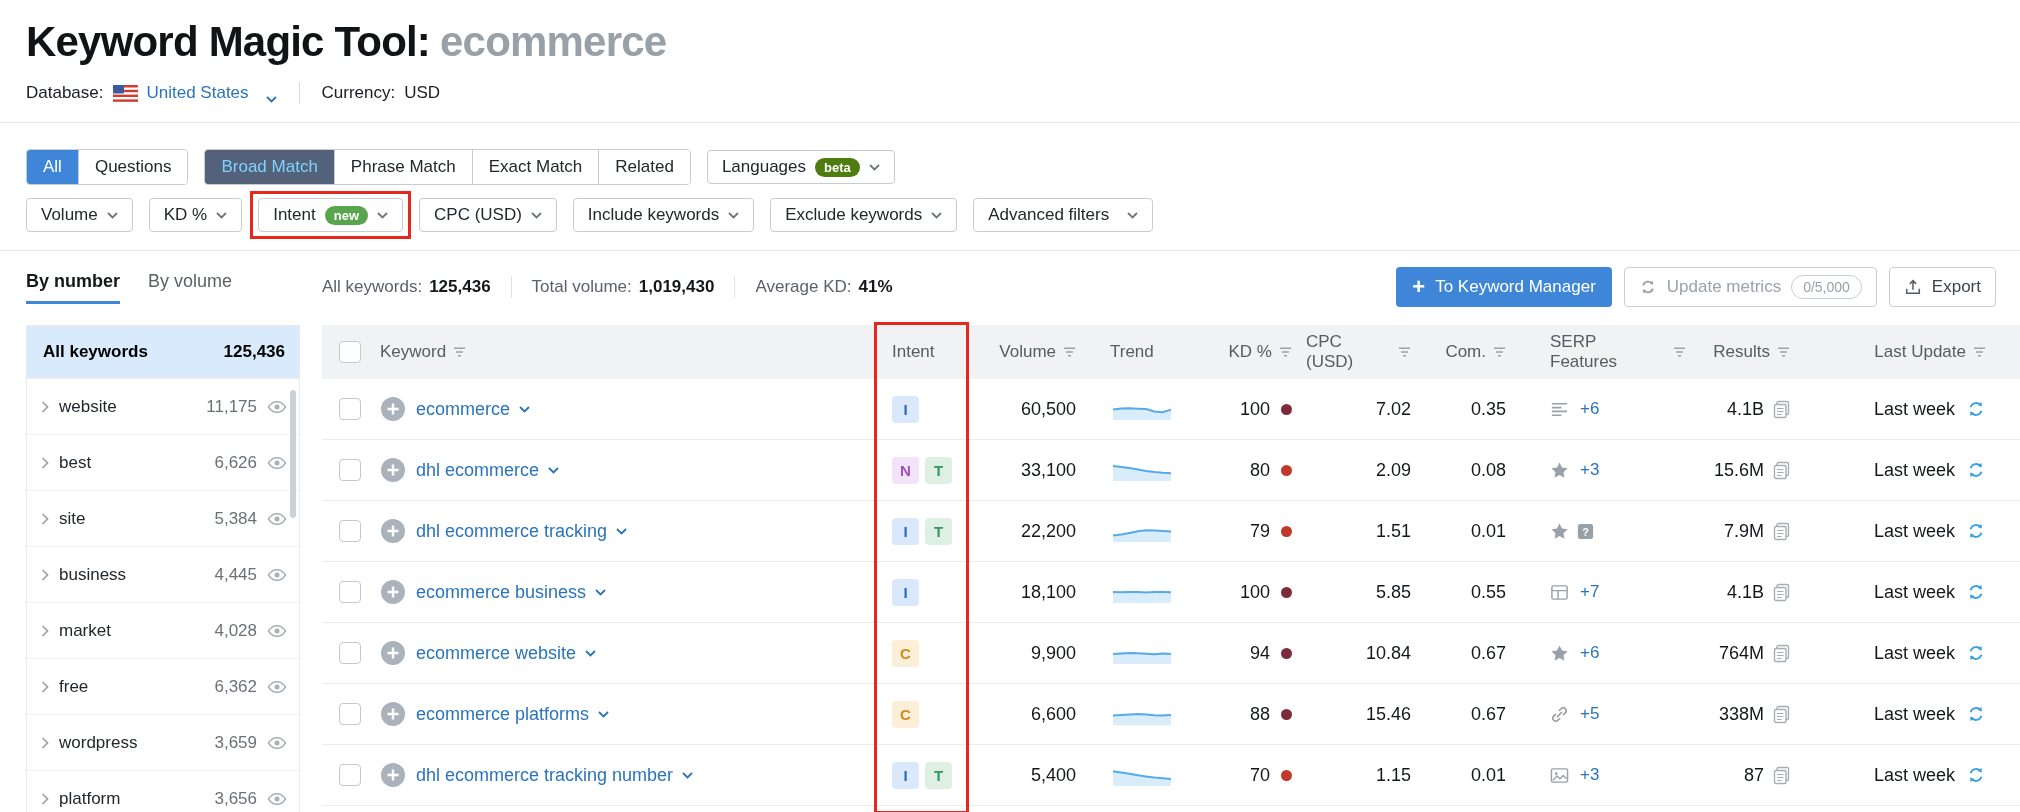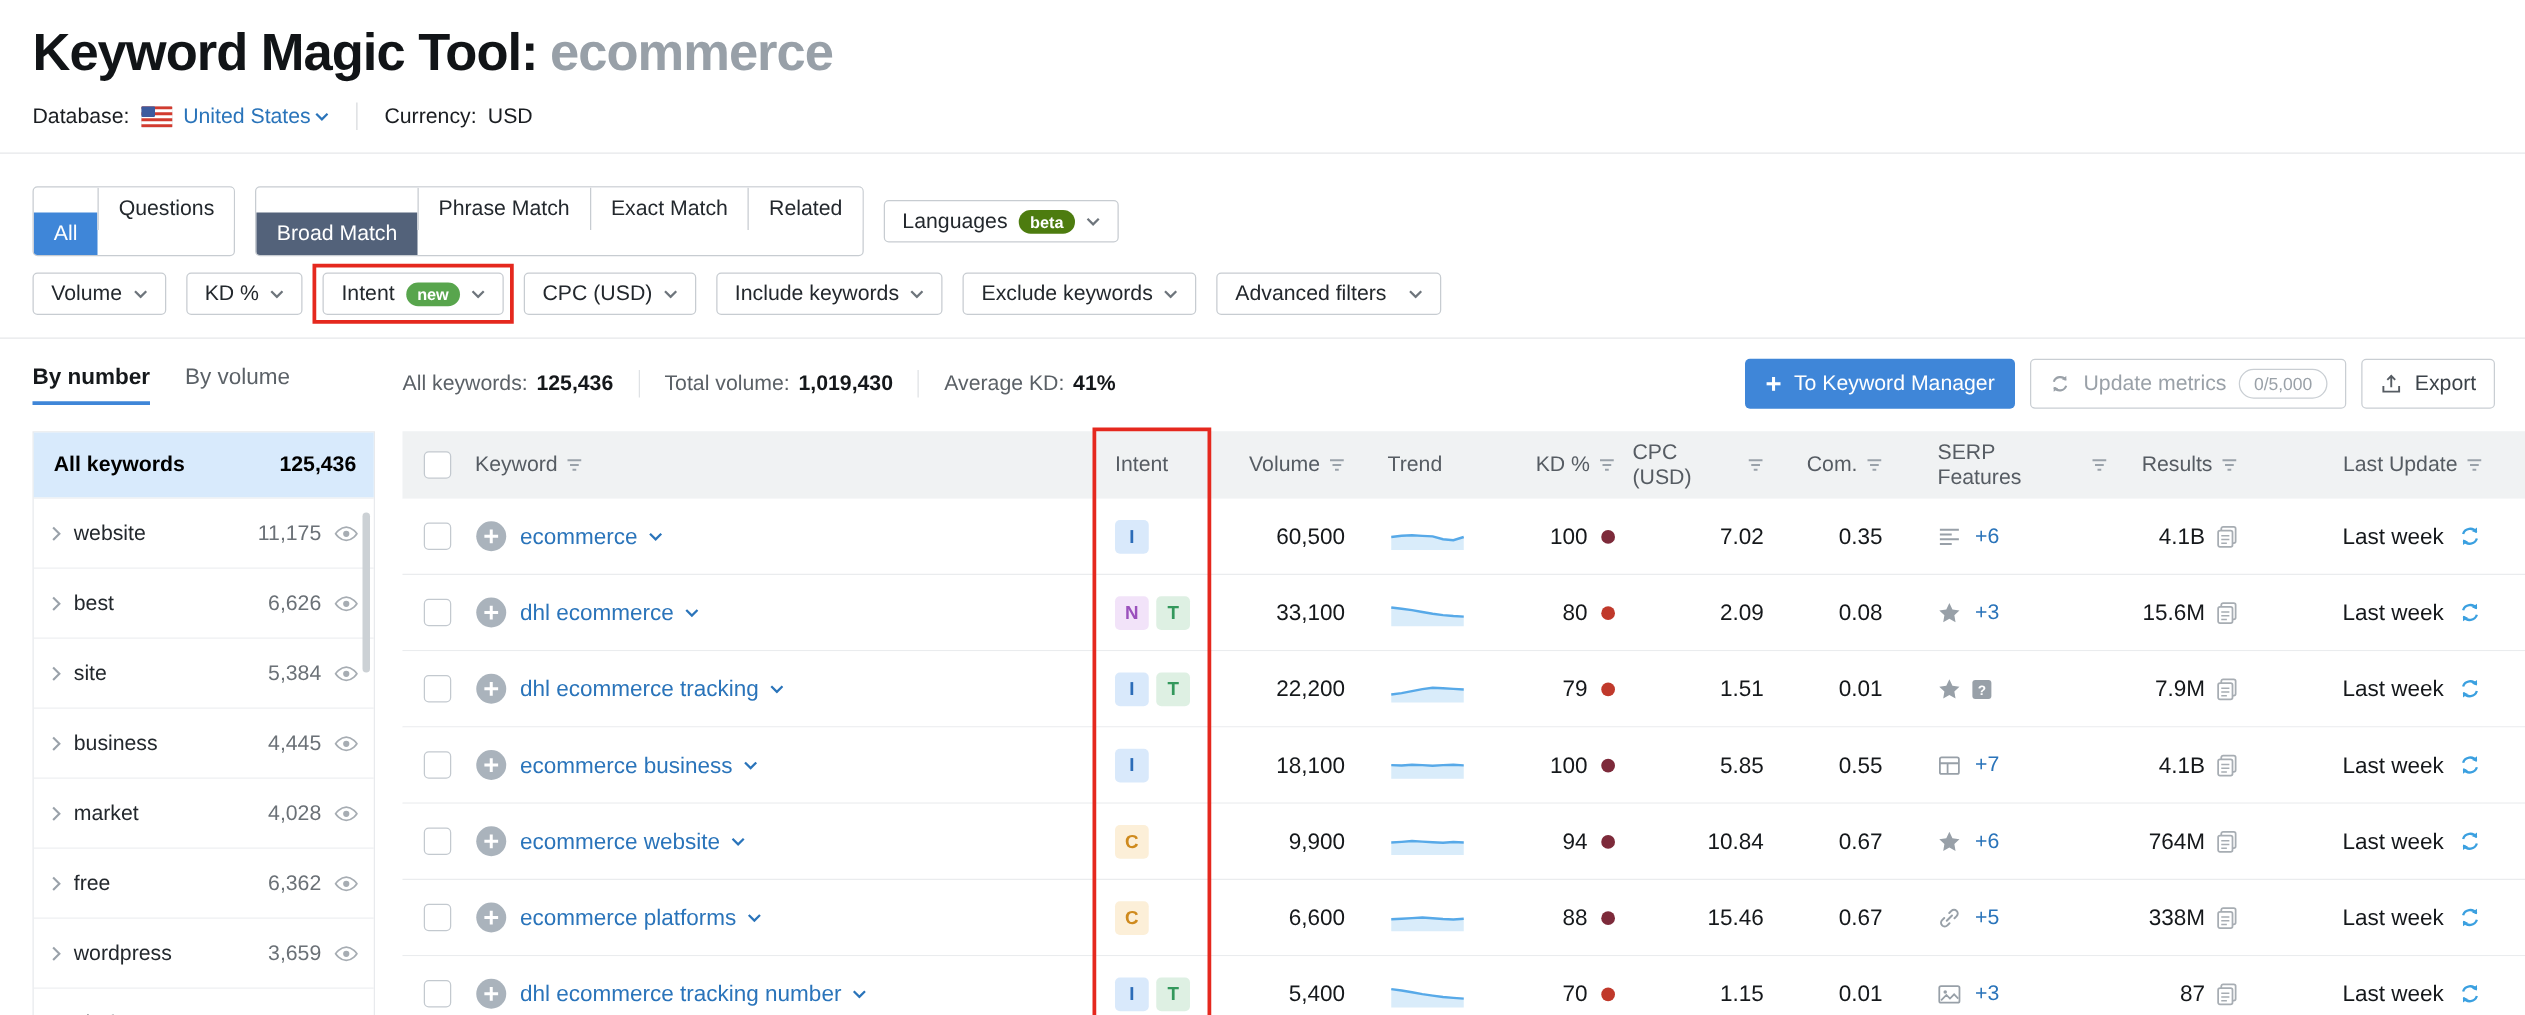--- a/index.html
+++ b/index.html
@@ -10,33 +10,33 @@
   }
   .icon{display:inline-flex;align-items:center;justify-content:center;line-height:0;}
 
   
   .header{padding:18px 24px 0 26px;}
   .title-row{display:flex;align-items:flex-start;}
   h1{font-size:42px;font-weight:700;letter-spacing:-0.8px;color:#111417;}
   h1 .query{color:#98a0a8;margin-left:10px;}
   .ghost-btn{margin-left:auto;height:38px;padding:0 18px;border:1px solid #c9ced3;border-radius:4px;background:#fff;font-size:17px;color:#3c434a;cursor:pointer;font-family:inherit;}
   .meta-row{display:flex;align-items:center;margin-top:16px;font-size:17px;gap:9px;}
-  .link{color:#2a74ba;display:inline-flex;align-items:center;gap:3px;cursor:pointer;}
+  .link{color:#2a74ba;display:inline-flex;align-items:flex-end;gap:17px;cursor:pointer;}
   .vsep{width:1px;height:22px;background:#d7dadd;margin:0 13px;}
   .hr{height:1px;background:#e6e8ea;margin-top:18px;}
 
   
   .filters{padding:26px 26px 0;}
   .filter-row{display:flex;align-items:center;gap:16px;}
   .filter-row + .filter-row{margin-top:13px;}
   .tab-group{display:inline-flex;border:1px solid #c7ccd1;border-radius:4px;overflow:hidden;background:#fff;}
   .tab-group button{height:34px;padding:0 16px;font-size:17px;background:#fff;border:none;border-left:1px solid #c7ccd1;color:#23282d;cursor:pointer;font-family:inherit;white-space:nowrap;}
-  .tab-group button:first-child{border-left:none;margin-top:20px;}
+  .tab-group button:first-child{border-left:none;}
   .tab-group button.sel-blue{background:#3f86d8;color:#fff;}
-  .tab-group button.sel-dark{background:#53627a;color:#ffffff;}
+  .tab-group button.sel-dark{background:#53627a;color:#7dd3fc;}
   .drop-btn{height:34px;display:inline-flex;align-items:center;gap:9px;padding:0 14px;border:1px solid #c7ccd1;border-radius:4px;background:#fff;font-size:17px;color:#23282d;cursor:pointer;font-family:inherit;white-space:nowrap;}
   .drop-btn.wide{min-width:180px;justify-content:space-between;}
   .badge-pill{font-size:13px;font-weight:700;color:#fff;border-radius:10px;padding:3px 9px;line-height:1;}
   .badge-new{background:#58a54d;}
   .badge-beta{background:#4d7c0f;}
   .caret{color:#6e757c;}
   .hl-wrap{position:relative;display:inline-flex;}
   .hl-ring{position:absolute;top:-7px;left:-8px;right:-8px;bottom:-7px;border:3px solid #e5281e;pointer-events:none;}
 
   

